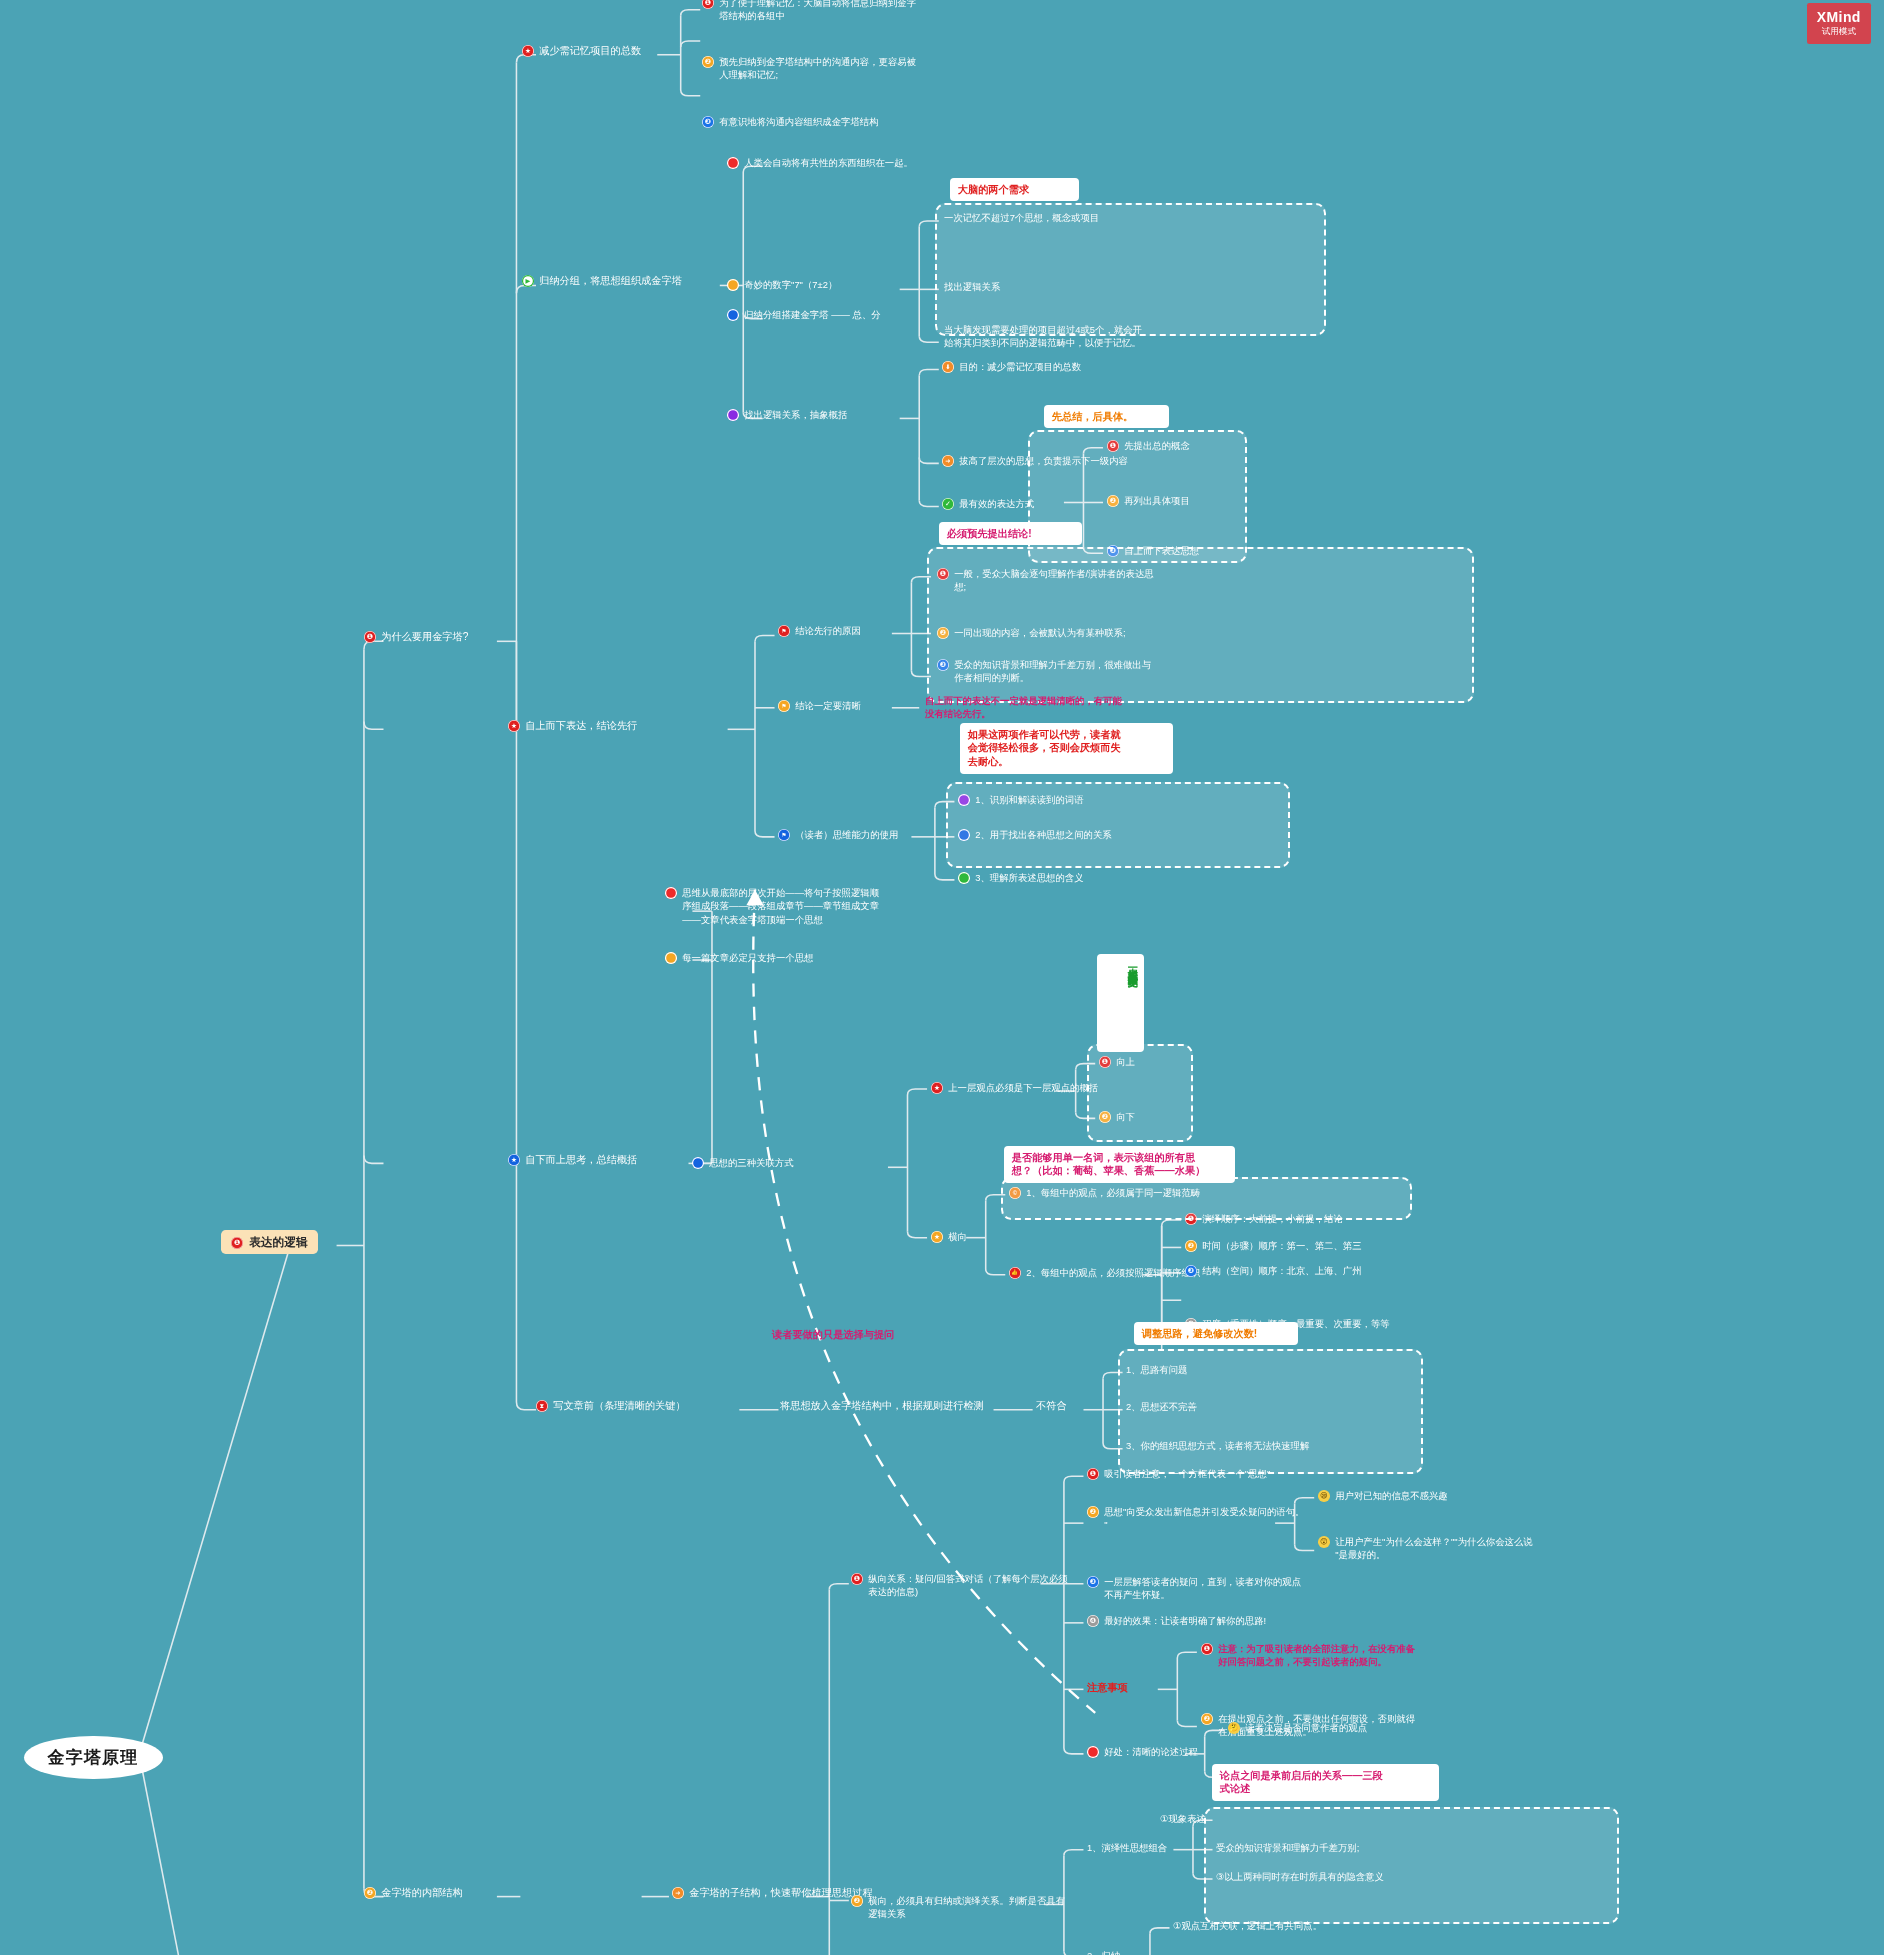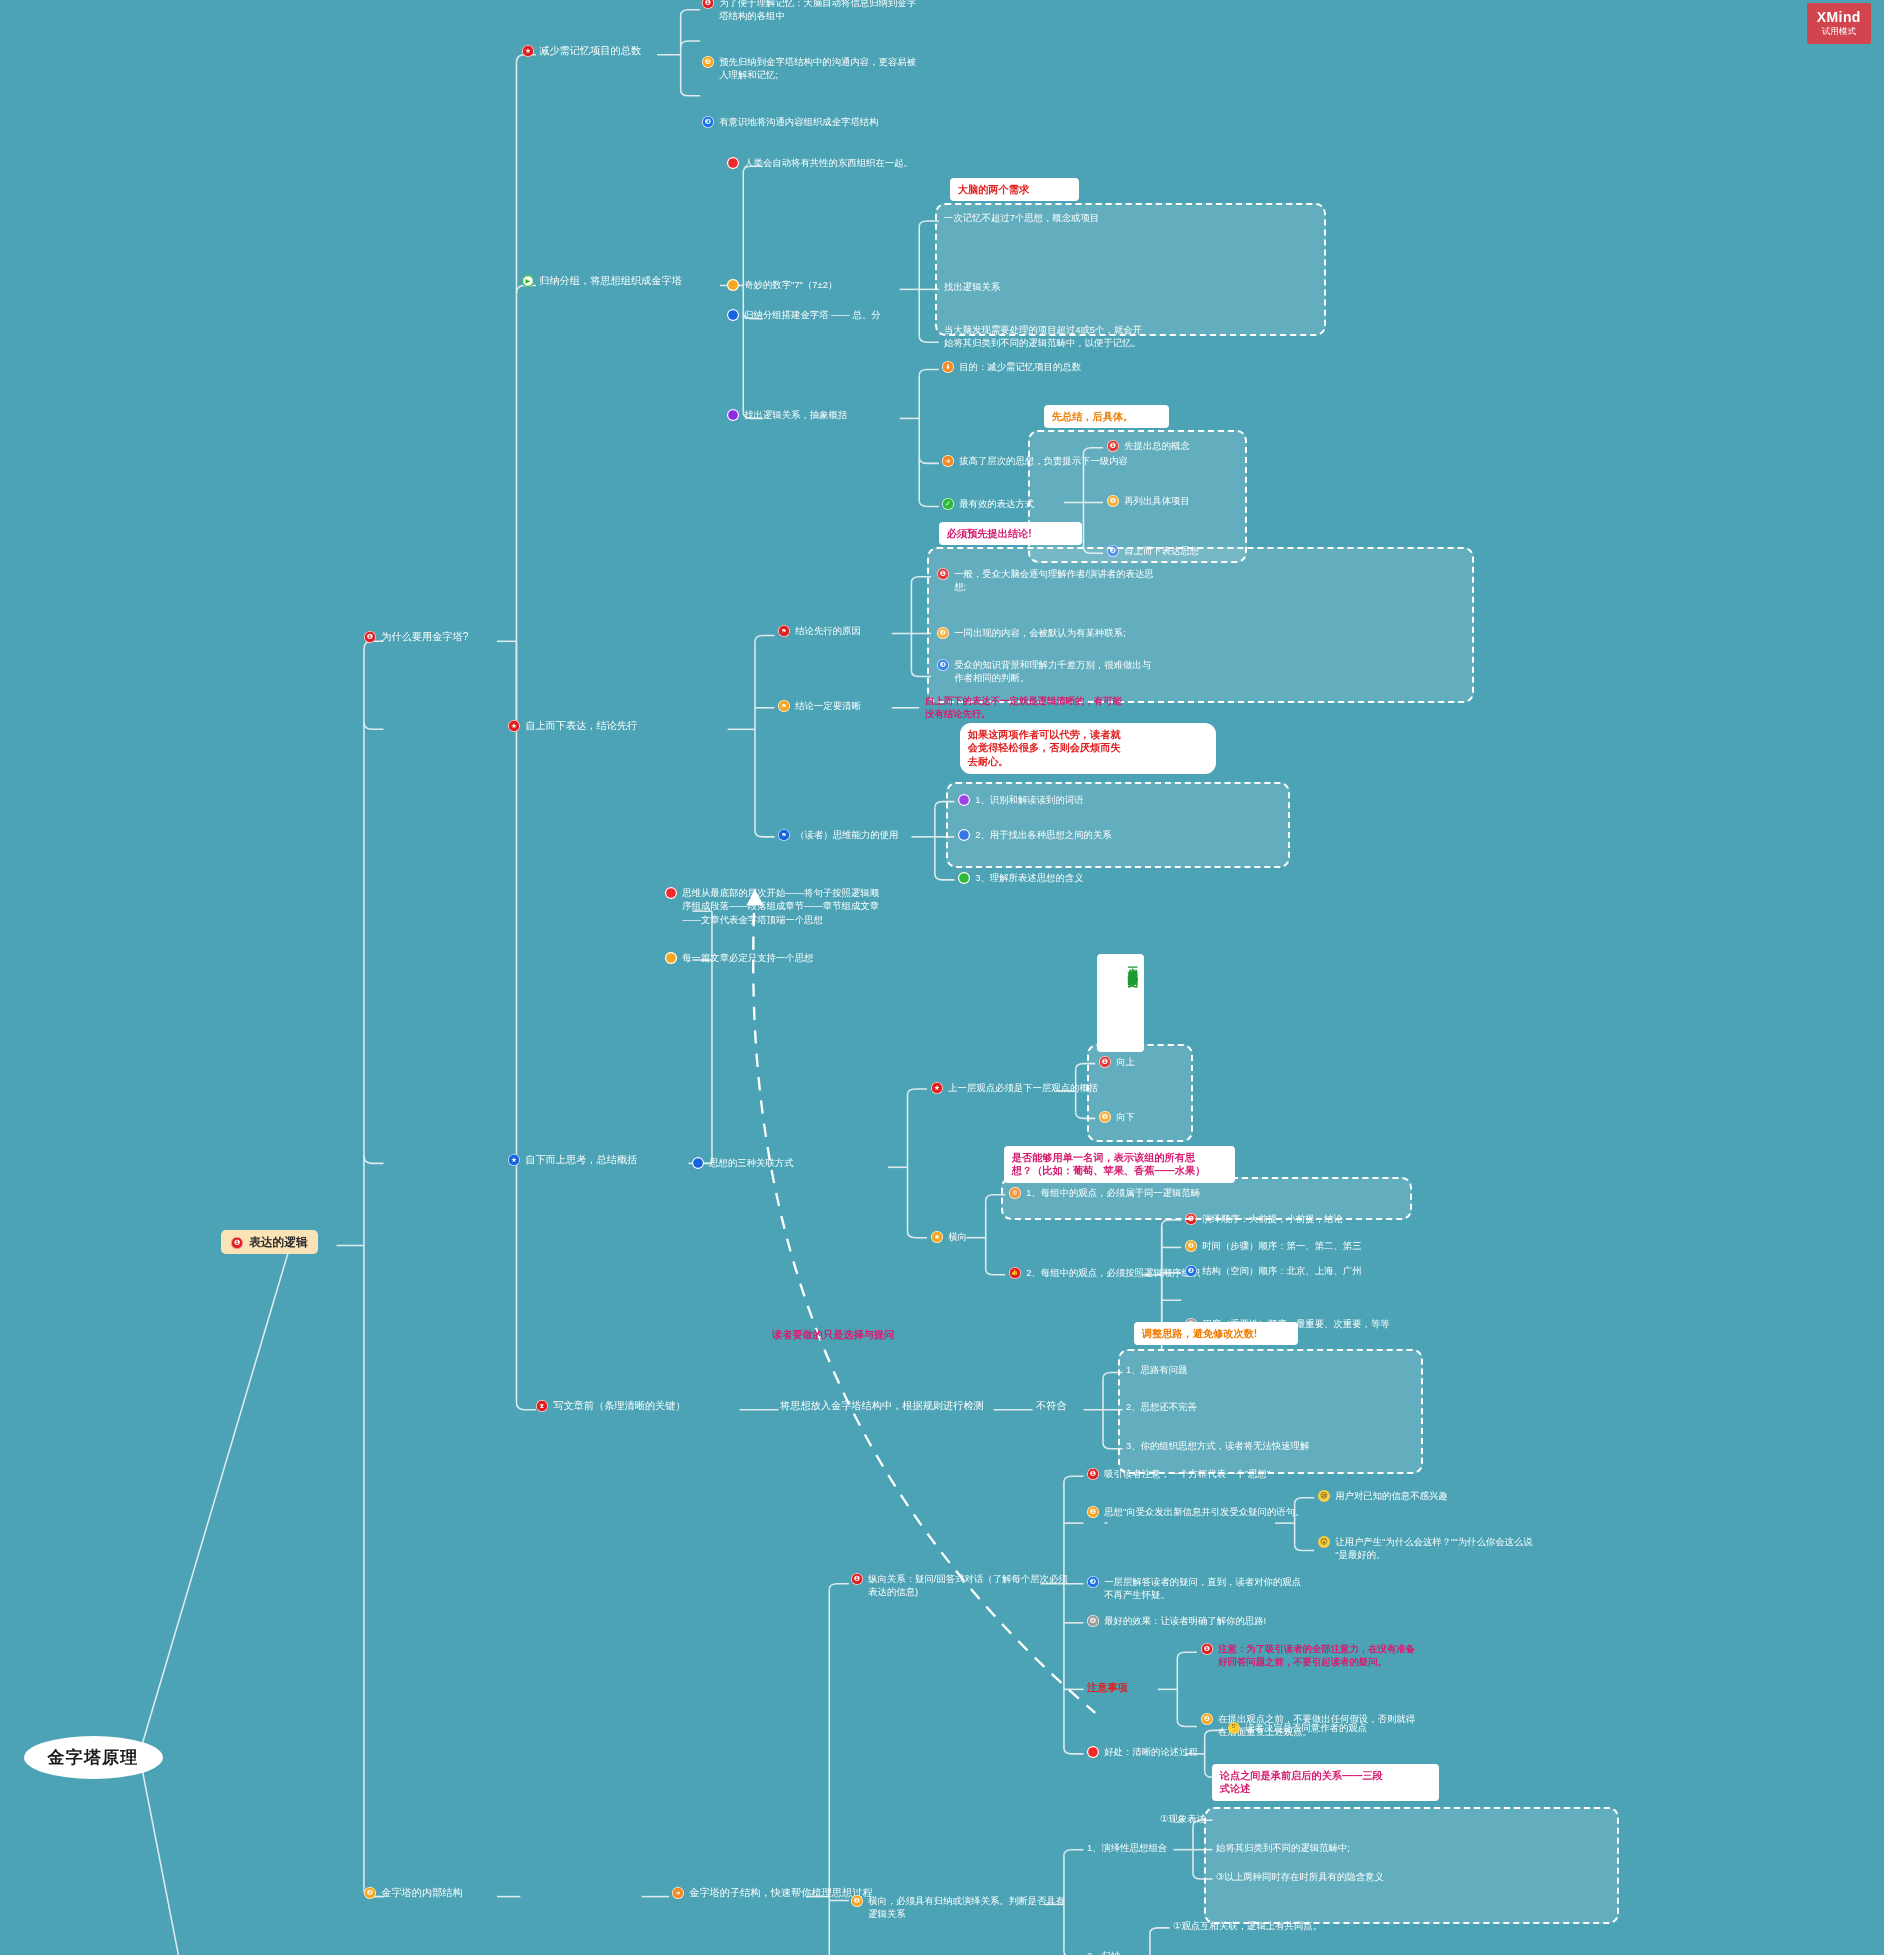--- a/index.html
+++ b/index.html
@@ -313,21 +313,21 @@
   <div class="boundary" style="left:927px; top:547px; width:547px; height:156px;"></div>
   <div class="boundary" style="left:946px; top:782px; width:344px;  height:86px;"></div>
   <div class="boundary" style="left:1087px; top:1044px; width:106px;  height:98px;"></div>
   <div class="boundary" style="left:1001px; top:1177px; width:411px; height:43px;"></div>
   <div class="boundary" style="left:1118px; top:1349px; width:305px;  height:125px;"></div>
   <div class="boundary" style="left:1204px; top:1807px; width:415px; height:117px;"></div>
 
   <div class="banner red" style="left:950px; top:178px;  width:129px;">大脑的两个需求</div>
   <div class="banner org" style="left:1044px; top:405px; width:125px;">先总结，后具体。</div>
   <div class="banner pink" style="left:939px; top:522px; width:143px;">必须预先提出结论!</div>
-  <div class="banner red" style="left:960px; top:723px; width:256px;border-radius:11px;">如果这两项作者可以代劳，读者就
+  <div class="banner red" style="left:960px; top:723px; width:213px;">如果这两项作者可以代劳，读者就
 会觉得轻松很多，否则会厌烦而失
 去耐心。</div>
   <div class="banner grn" style="left:1097px; top:954px; width:47px; height:98px;">上层一般比下层抽象和宽泛</div>
   <div class="banner pink" style="left:1004px; top:1146px; width:231px;">是否能够用单一名词，表示该组的所有思
 想？（比如：葡萄、苹果、香蕉——水果）</div>
   <div class="banner org" style="left:1134px; top:1322px; width:164px;">调整思路，避免修改次数!</div>
   <div class="banner pink" style="left:1212px; top:1764px; width:227px;">论点之间是承前启后的关系——三段
 式论述</div>
 
   <div class="free-text pink" style="left:772px; top:1328px; font-size:10.2px;">读者要做的只是选择与提问</div>
@@ -622,21 +622,21 @@
     <span class="txt sm">横向，必须具有归纳或演绎关系。判断是否具有
 逻辑关系</span>
   </div>
   <div class="node" style="left:1087px; top:1841px;">
     <span class="txt sm">1、演绎性思想组合</span>
   </div>
   <div class="node" style="left:1160px; top:1812px;">
     <span class="txt sm">①现象表述</span>
   </div>
   <div class="node" style="left:1216px; top:1841px;">
-    <span class="txt sm">始将其归类到不同的逻辑范畴中;</span>
+    <span class="txt sm">受众的知识背景和理解力千差万别;</span>
   </div>
   <div class="node" style="left:1216px; top:1870px;">
     <span class="txt sm">③以上两种同时存在时所具有的隐含意义</span>
   </div>
   <div class="node" style="left:1087px; top:1949px;">
     <span class="txt sm">2、归纳</span>
   </div>
   <div class="node" style="left:1173px; top:1919px;">
     <span class="txt sm">①观点互相关联，逻辑上有共同点。</span>
   </div>

